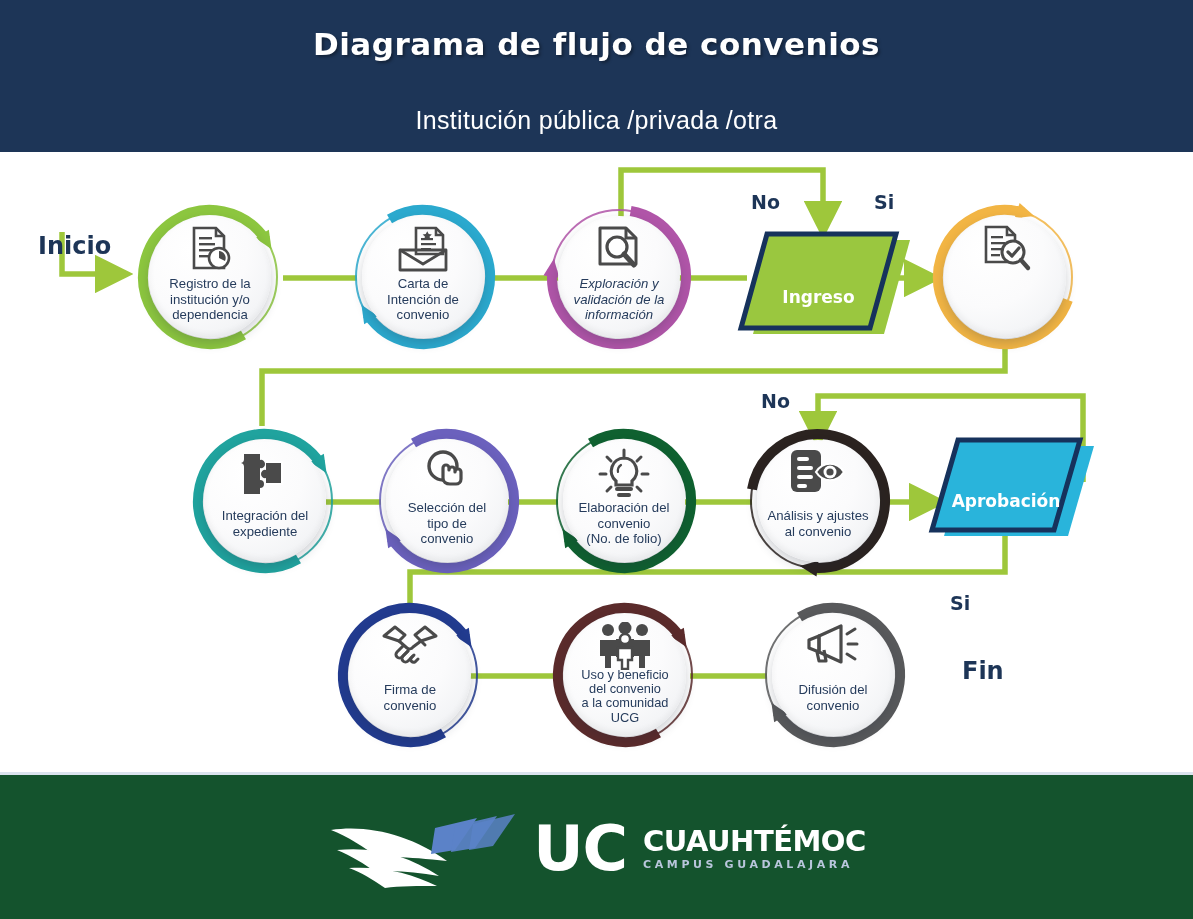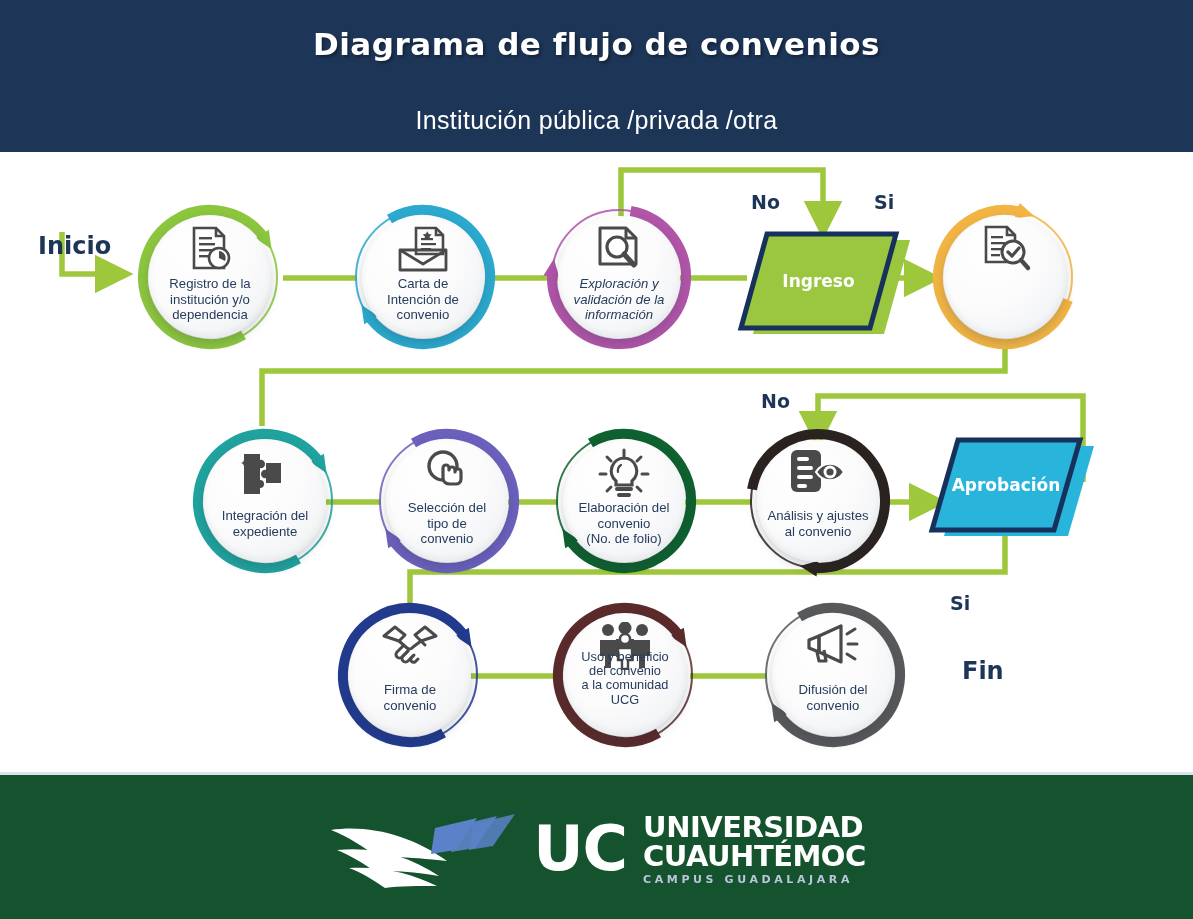--- a/index.html
+++ b/index.html
@@ -75,21 +75,21 @@
   .node .lbl {
     position:absolute; left:-6px; top:72px; width:158px; text-align:center;
     font-size:13.2px; line-height:15.5px; color:#263c5c;
     font-family:"Liberation Sans", sans-serif;
   }
   .node .lbl.tight { line-height:14.2px; font-size:12.8px; }
 
   
   .dec { position:absolute; }
   .dec .dlbl {
-    position:absolute; left:0; top:0; width:100%; height:100%;
+    position:absolute; left:0; top:16px; width:100%; height:100%;
     display:flex; align-items:center; justify-content:center;
     color:#ffffff; font-size:17px; font-weight:bold;
     font-family:"DejaVu Sans", sans-serif;
     pointer-events:none;
   }
 
   
   .flab {
     position:absolute; color:#1d3557; font-weight:bold;
     font-family:"DejaVu Sans", sans-serif;
@@ -369,21 +369,21 @@
                 <circle cx="45" cy="8" r="6"></circle>
                 <path d="M37,18 h16 v16 h-5 v12 h-6 v-12 h-5 Z"></path>
                 <circle cx="28" cy="6" r="6.5"></circle>
                 <path d="M19,17 h18 v18 h-5 v12 h-8 v-12 h-5 Z"></path>
               </g>
               <g fill="#fff" stroke="#4a4a4a" stroke-width="2.4">
                 <circle cx="28" cy="17" r="5"></circle>
                 <path d="M21,26 h14 v12 h-4 v9 h-6 v-9 h-4 Z"></path>
               </g>
             </svg></div>
-          <div class="lbl tight" style="top: 48px;">
+          <div class="lbl tight" style="top: 66px;">
             <div>Uso y beneficio</div>
             <div>del convenio</div>
             <div>a la  comunidad</div>
             <div>UCG</div>
           </div>
         </div>
         <div class="node" style="left: 760px; top: 450px;">
           <div class="disc"></div>
           <div class="ico"><svg width="56" height="44" viewBox="0 0 56 44">
               <g fill="none" stroke="#4a4a4a" stroke-width="3.2" stroke-linejoin="round">
@@ -428,20 +428,19 @@
       <svg width="190" height="86" viewBox="0 0 190 86">
         <path d="M4,24 C42,18 86,30 120,55 C92,52 70,50 52,52 C38,42 20,30 4,24 Z" fill="#ffffff"></path>
         <path d="M10,44 C48,40 82,50 112,70 C88,66 66,64 48,66 C38,58 24,50 10,44 Z" fill="#ffffff"></path>
         <path d="M22,62 C56,60 86,68 110,80 C92,80 72,80 58,82 C46,74 34,66 22,62 Z" fill="#ffffff"></path>
         <path d="M108,22 L150,12 L128,44 L104,48 Z" fill="#5b82c8"></path>
         <path d="M128,20 L170,10 L148,42 L124,46 Z" fill="#5b82c8" opacity="0.92"></path>
         <path d="M146,18 L188,8 L166,40 L142,44 Z" fill="#5b82c8" opacity="0.85"></path>
       </svg>
       <div class="logo-uc">UC</div>
       <div class="logo-txt">
-        <div class="logo-l1">UNIVERSIDAD</div>
         <div class="logo-l2">CUAUHTÉMOC</div>
         <div class="logo-l3">CAMPUS GUADALAJARA</div>
       </div>
     </div>
   </div>
 
 </div>
 
 </body></html>

